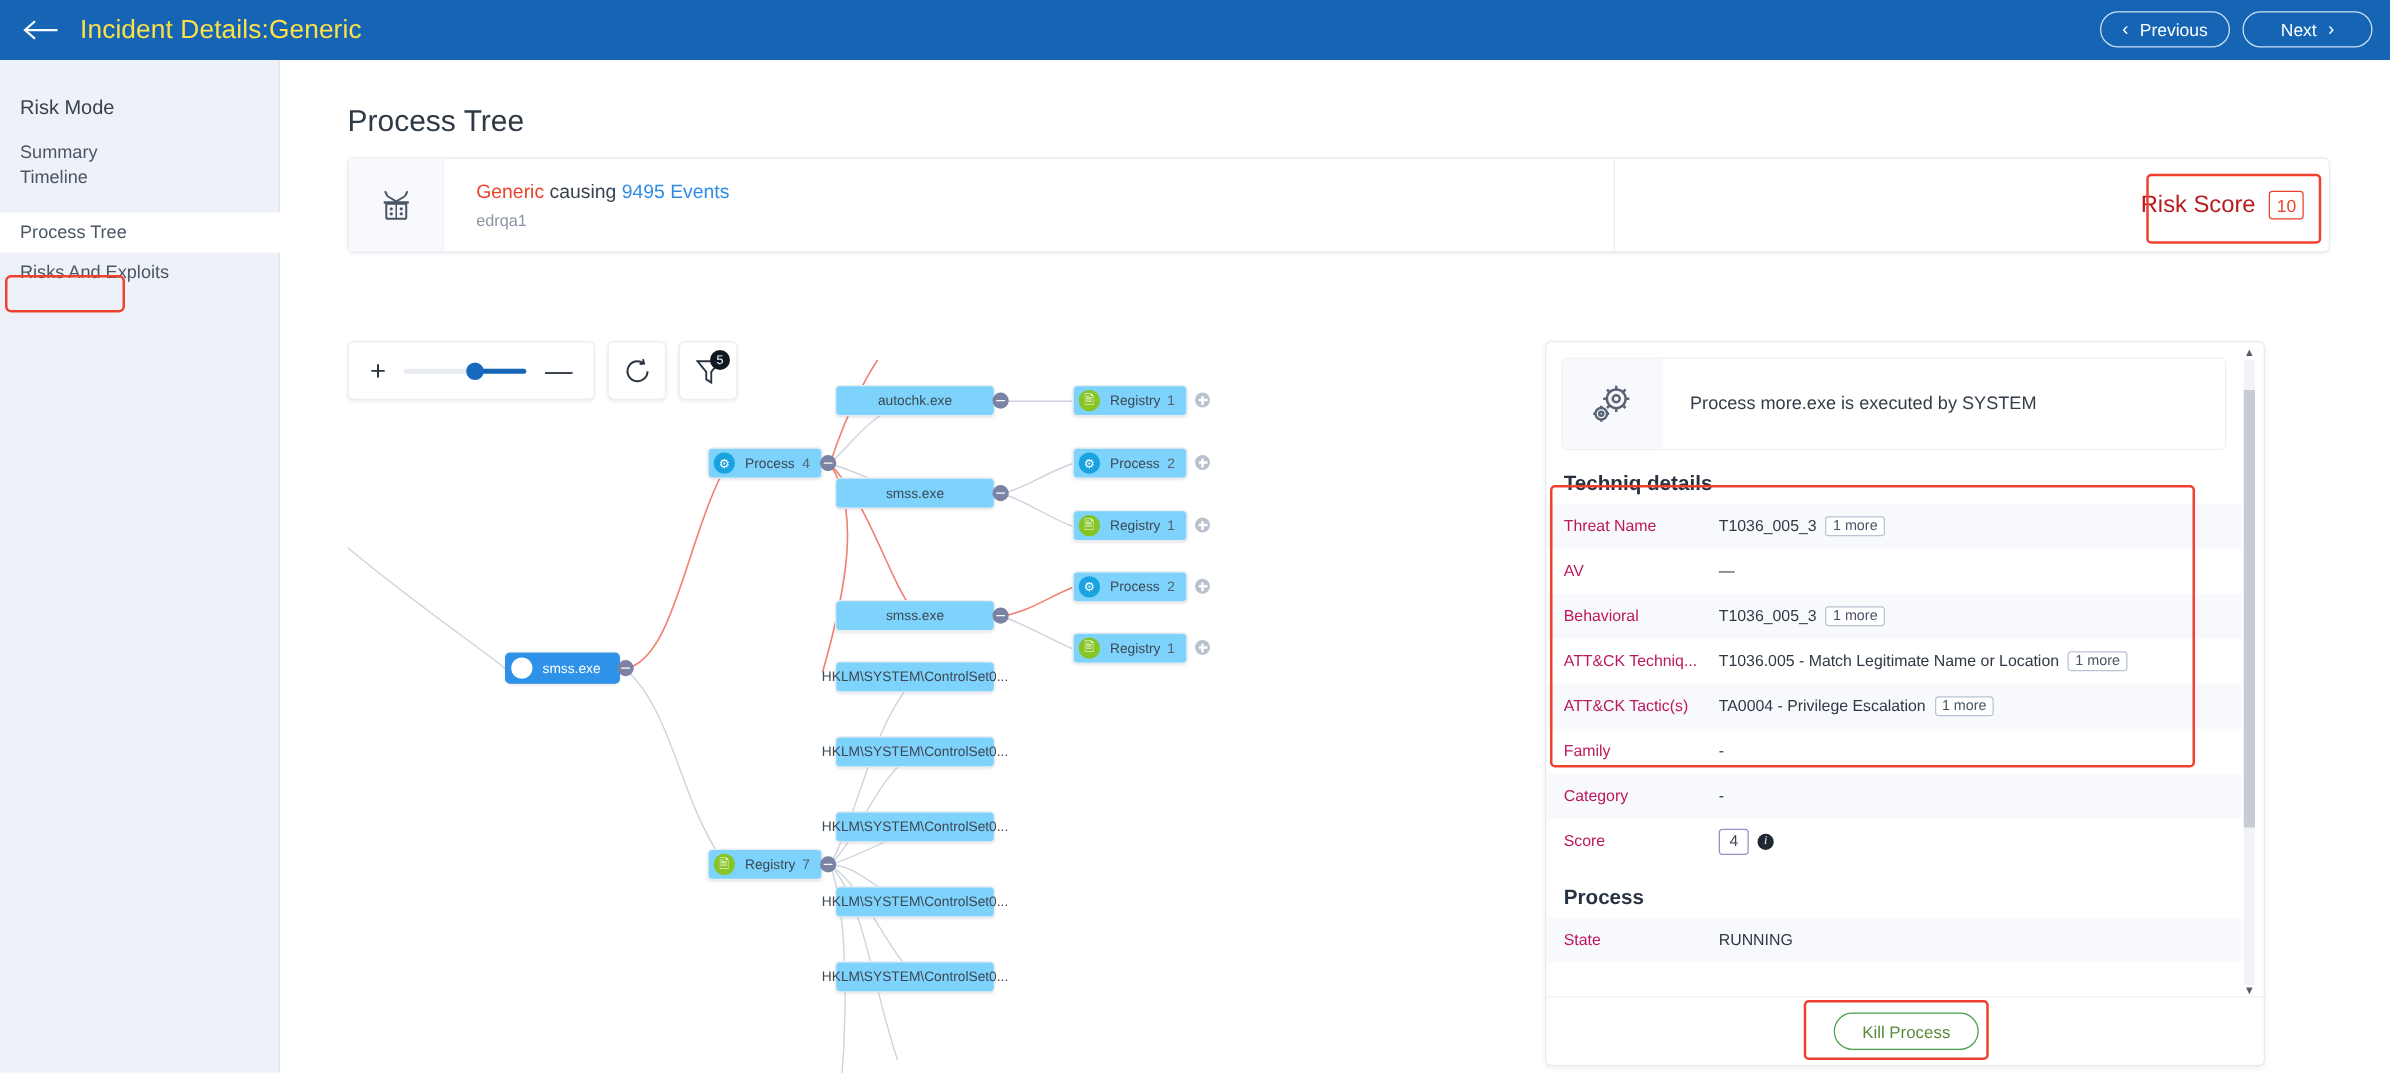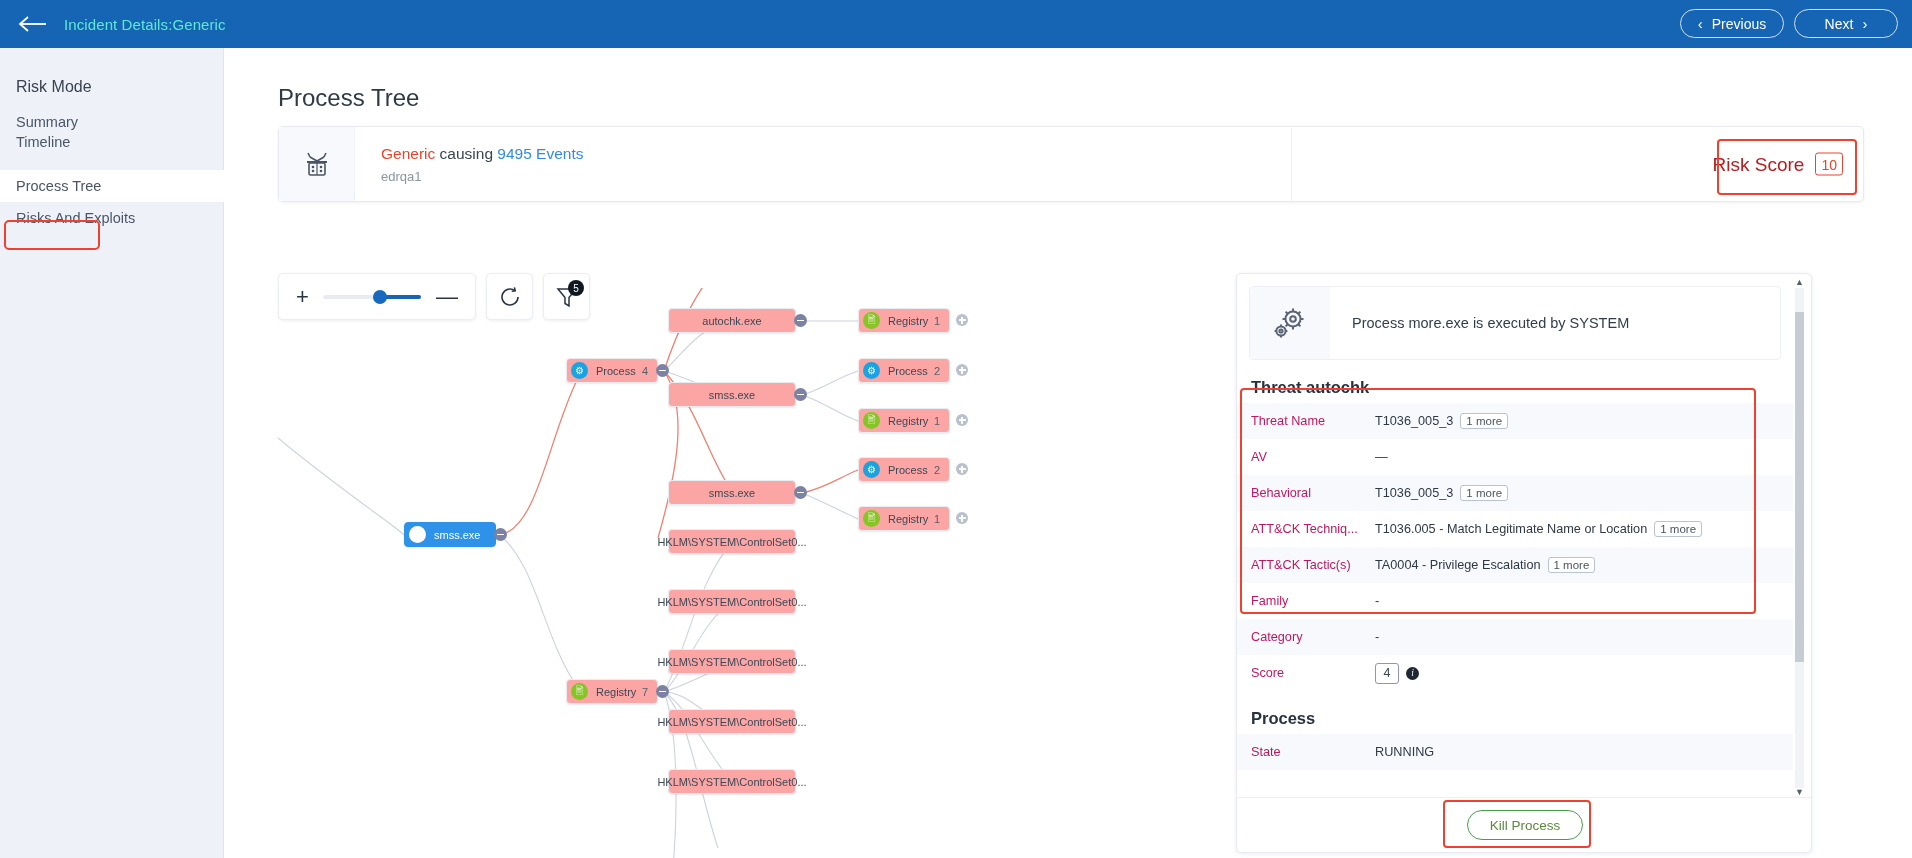--- a/index.html
+++ b/index.html
@@ -16,21 +16,21 @@
   .topbar {
     position: absolute; left: 0; top: 0; width: 1912px; height: 48px;
     background: #1565b4;
     display: flex; align-items: center;
   }
   .back-arrow {
     width: 30px; height: 20px; margin-left: 18px; margin-right: 16px;
     display: flex; align-items: center; cursor: pointer;
   }
   .topbar-title {
-    color: #5eead4; font-size: 15px; letter-spacing: .1px;
+    color: #fde047; font-size: 21px; letter-spacing: .1px;
   }
   .topbar-right {
     position: absolute; right: 14px; top: 9px;
     display: flex; gap: 10px; align-items: center;
   }
   .navbtn {
     border: 1.3px solid #cfe0f2; border-radius: 16px;
     height: 29px; min-width: 104px; padding: 0 16px;
     display: flex; align-items: center; justify-content: center; gap: 9px;
     color: #ffffff; font-size: 14px; background: transparent; cursor: pointer;
@@ -136,21 +136,21 @@
     box-shadow: 0 1px 3px rgba(30,40,60,.08);
     display: flex; align-items: center; justify-content: center; cursor: pointer;
   }
 
   
   .graph {
     position: absolute; left: 54px; top: 240px; width: 1200px; height: 600px;
     overflow: hidden;
   }
   .gnode {
-    position: absolute; height: 25px; background: #fca5a5;
+    position: absolute; height: 25px; background: #7dd3fc;
     border: 1px solid #e9ecf1; border-radius: 4px;
     box-shadow: 0 1px 2px rgba(30,40,60,.10);
     display: flex; align-items: center; font-size: 11px; color: #3d4855;
     cursor: pointer;
   }
   .gnode.lbl { justify-content: center; }
   .gnode .ico { width: 17px; height: 17px; border-radius: 50%; margin-left: 4px; margin-right: 8px;
                 display: flex; align-items: center; justify-content: center; color: #fff; font-size: 10px; flex: none; }
   .ico.blue { background: #1aa3e0; }
   .ico.green { background: #87c425; }
@@ -478,21 +478,21 @@
               <line x1="11" y1="21.6" x2="11" y2="23.6"></line>
                 <line x1="11" y1="32.4" x2="11" y2="34.4"></line>
               <line x1="4.6" y1="28" x2="6.6" y2="28"></line>
                 <line x1="15.4" y1="28" x2="17.4" y2="28"></line>
             </g>
           </svg>
         </div>
         <div class="txt">Process more.exe is executed by SYSTEM</div>
       </div>
 
-      <div class="sect-title">Threat autochk</div>
+      <div class="sect-title">Techniq details</div>
 
       <div class="kv alt">
         <span class="k">Threat Name</span>
         <span class="v">
           <span>T1036_005_3</span>
           <span class="pill">1 more</span>
         </span>
       </div>
       <div class="kv">
         <span class="k">AV</span>

